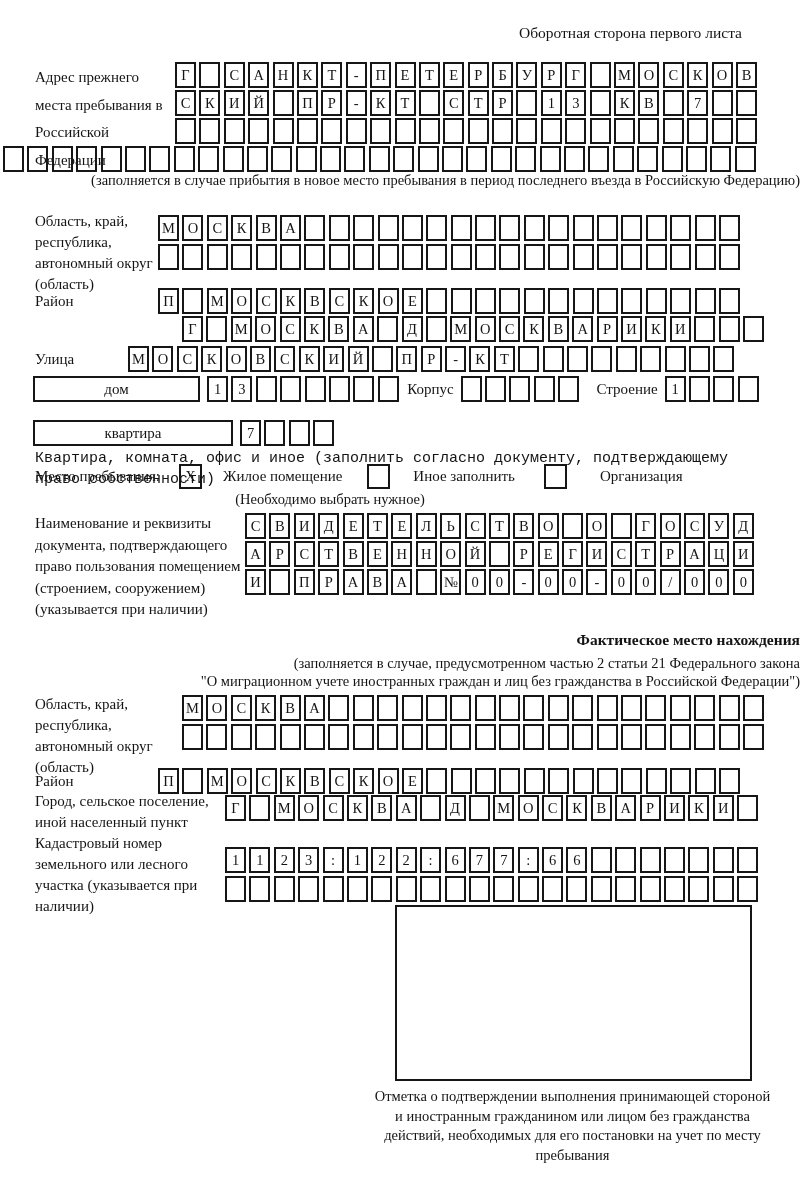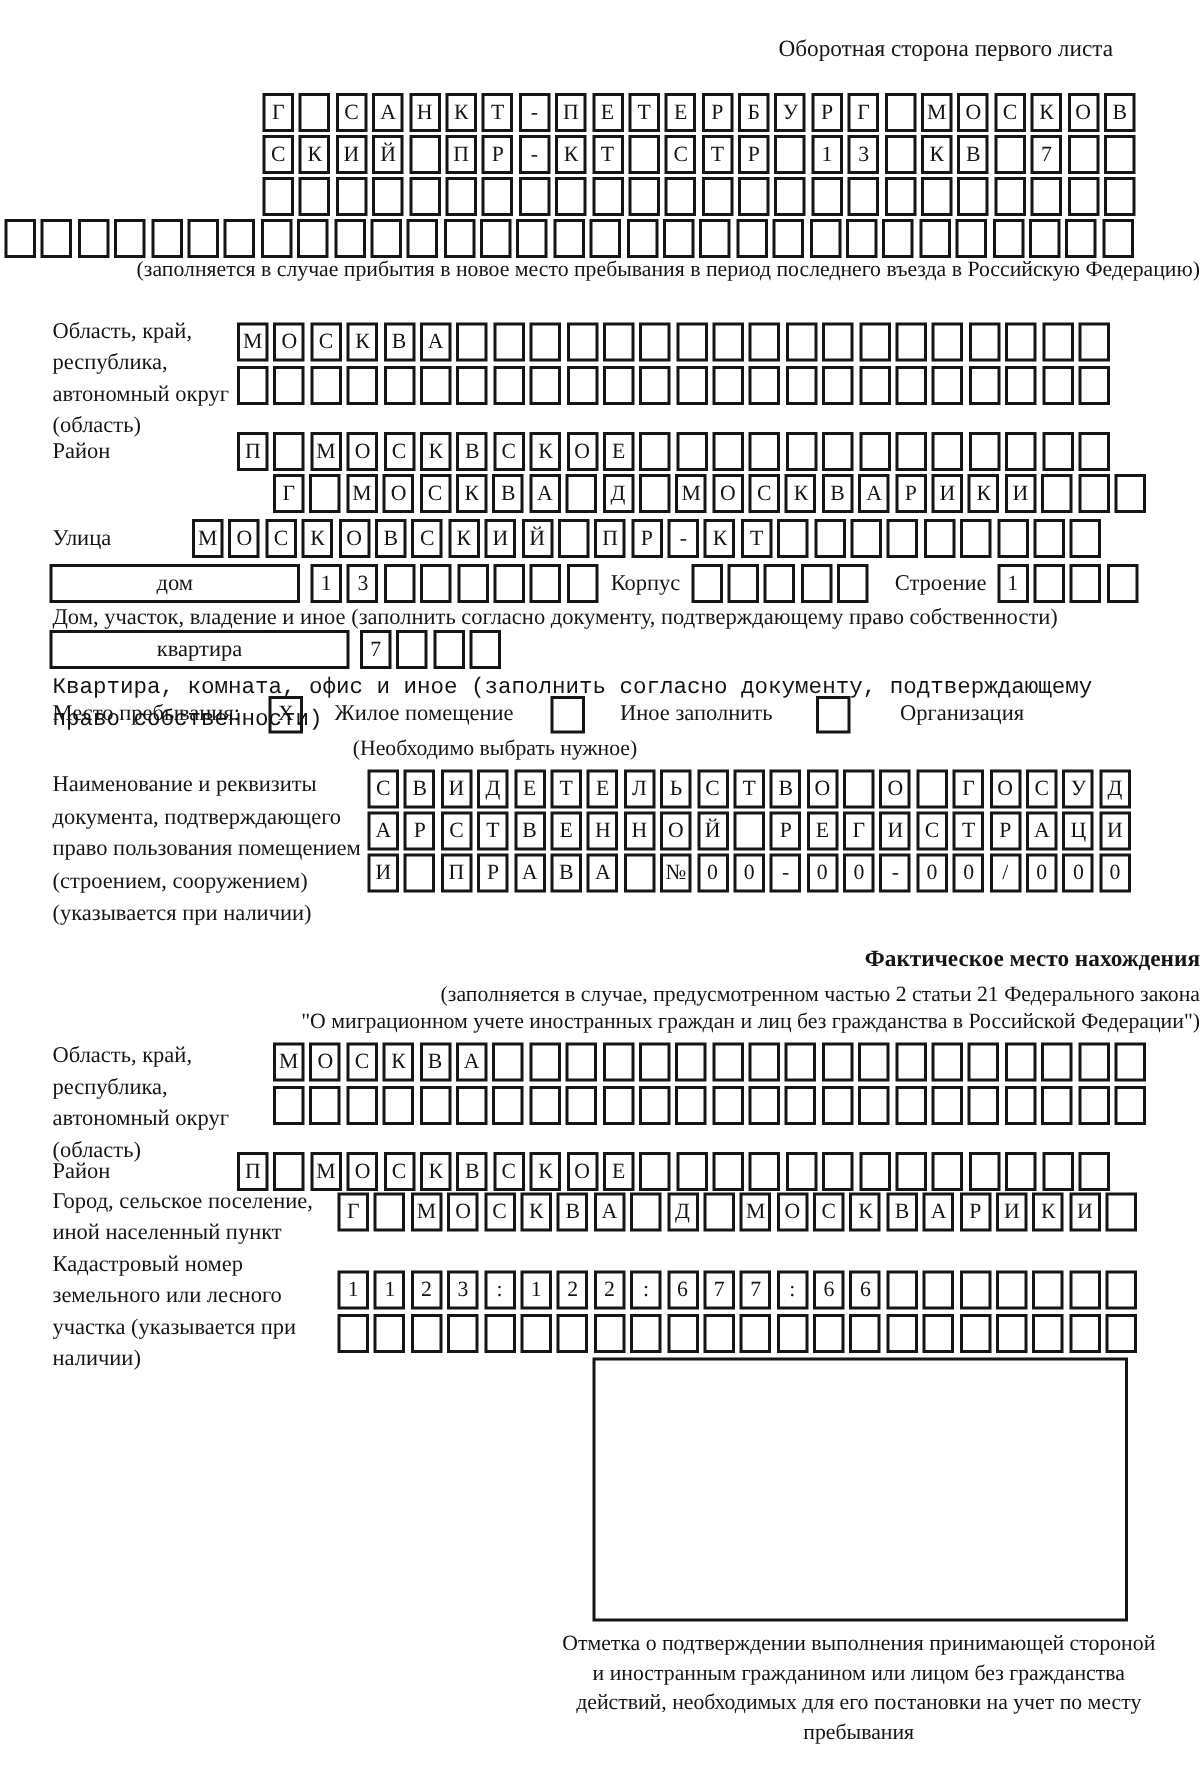--- a/index.html
+++ b/index.html
@@ -21,20 +21,21 @@
         align-items:center;justify-content:center;font-size:14.5px;}
   .stamp{position:absolute;border:2px solid #161616;background:#fff;}
 </style>
 </head>
 <body>
 
 <div class="page">
 
   <div class="abs" style="top:24px;right:58px;font-size:15.5px;">Оборотная сторона первого листа</div>
 
+  <div class="lbl" style="left:35px;top:64px;width:140px;line-height:27.5px;">Адрес прежнего места пребывания в Российской Федерации</div>
   <div class="boxrow" style="left:175px;top:62px;">
       <span class="cell">Г</span>
       <span class="cell"></span>
       <span class="cell">С</span>
       <span class="cell">А</span>
       <span class="cell">Н</span>
       <span class="cell">К</span>
       <span class="cell">Т</span>
       <span class="cell">-</span>
       <span class="cell">П</span>
@@ -301,21 +302,20 @@
         <span class="cell"></span>
       </span>
     <span class="flbl" style="margin:0 7px 0 14px;">Строение</span>
     <span style="display:flex;">
         <span class="cell">1</span>
         <span class="cell"></span>
         <span class="cell"></span>
         <span class="cell"></span>
       </span>
   </div>
-  <div class="lbl" style="left:35px;top:402px;width:740px;">Дом, участок, владение и иное (заполнить согласно документу, подтверждающему право собственности)</div>
 
   <div class="hrow" style="left:33px;top:420px;">
     <span class="widebox" style="width:196px;margin-right:7px;">квартира</span>
     <span style="display:flex;">
         <span class="cell">7</span>
         <span class="cell"></span>
         <span class="cell"></span>
         <span class="cell"></span>
       </span>
   </div>

